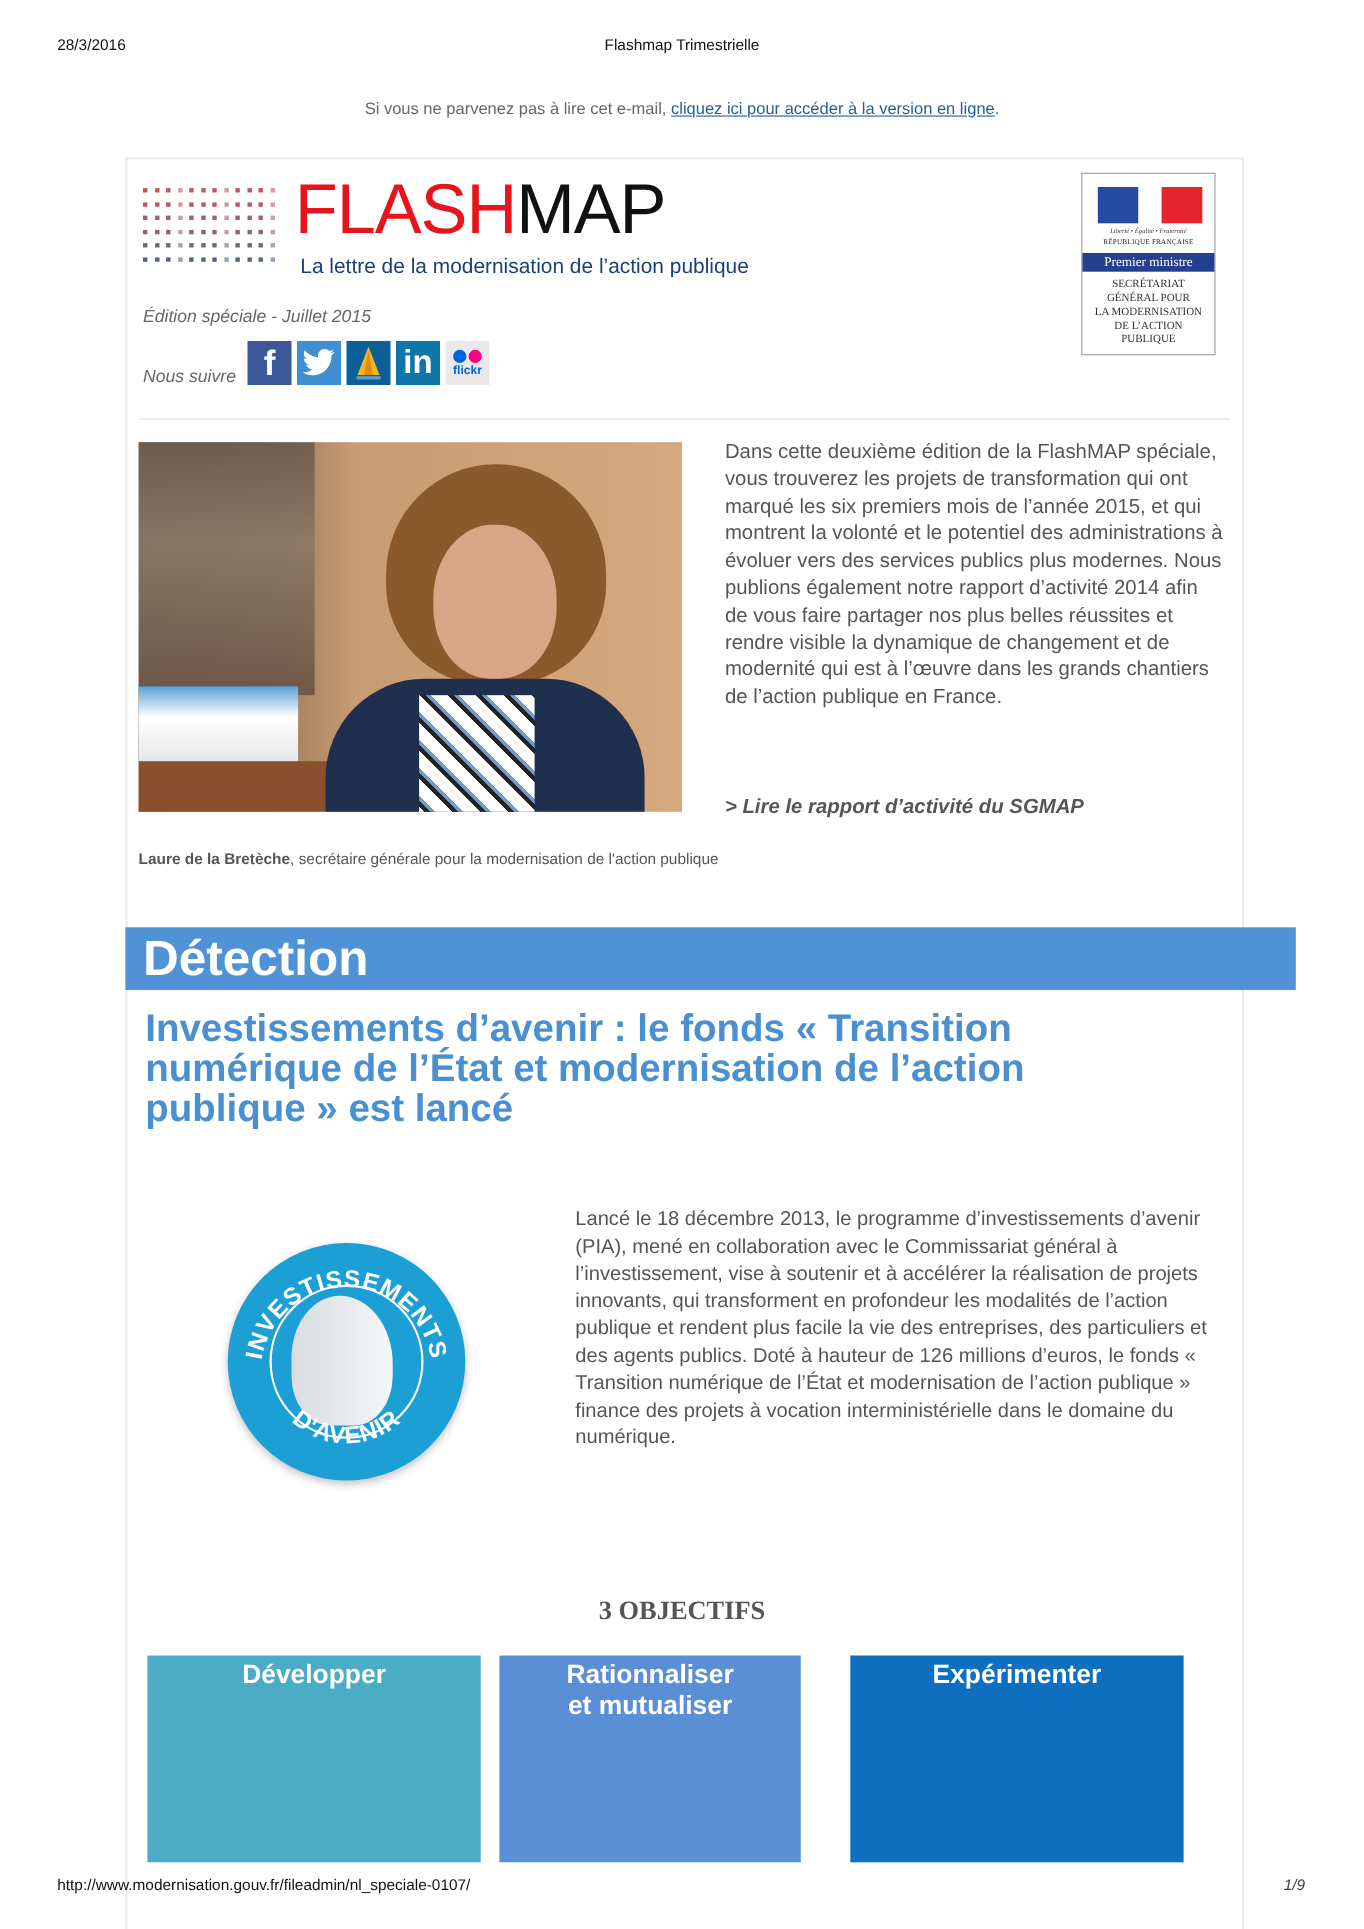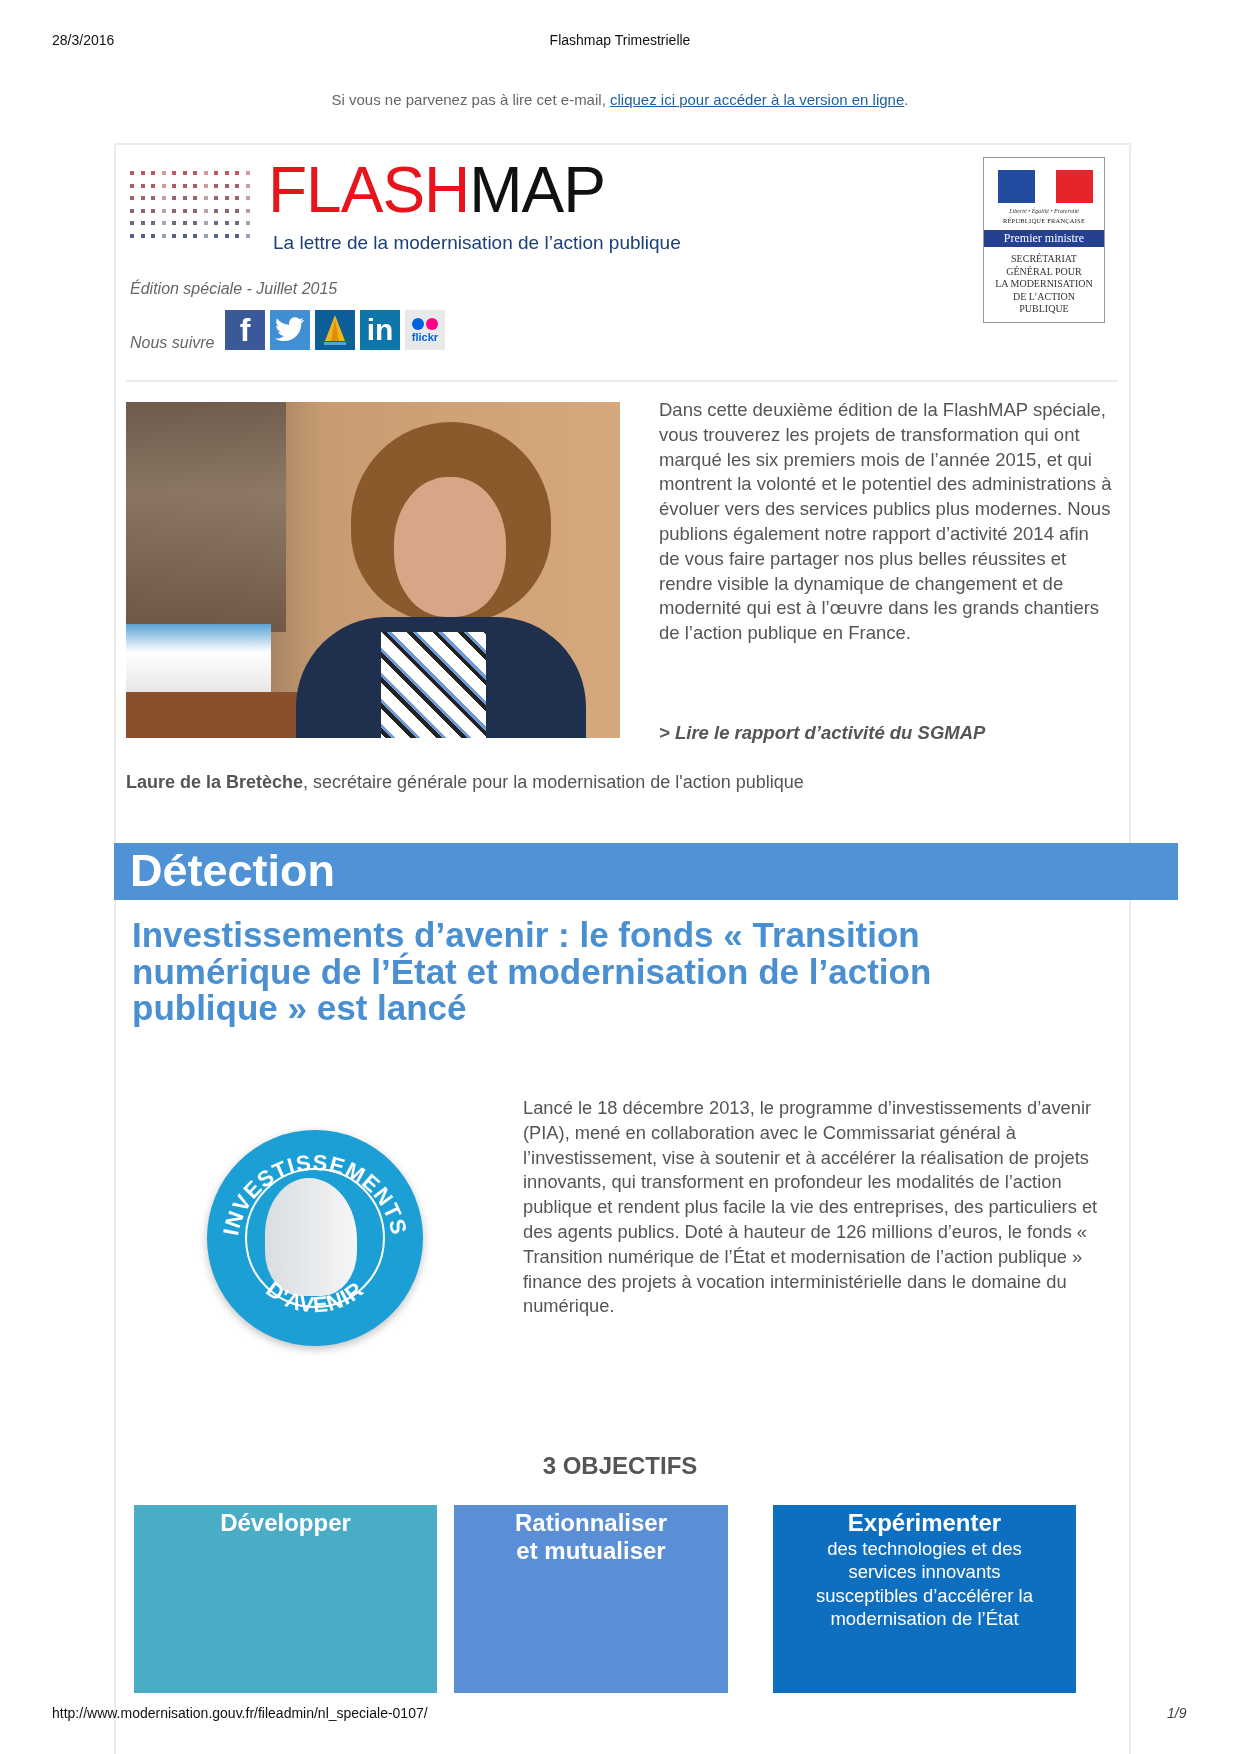--- a/index.html
+++ b/index.html
@@ -50,36 +50,36 @@
   .photo .binders { position: absolute; left: 0; top: 222px; width: 145px; height: 70px; background: linear-gradient(180deg, #5aa2d6 0%, #ffffff 40%, #e5e5e5 100%); }
   .photo .desk { position: absolute; left: 0; top: 290px; width: 175px; height: 46px; background: #8a4f2c; }
   .photo .hair { position: absolute; left: 225px; top: 20px; width: 200px; height: 200px; border-radius: 50% 50% 45% 45%; background: #8a5a2d; }
   .photo .face { position: absolute; left: 268px; top: 75px; width: 112px; height: 140px; border-radius: 48% 48% 46% 46%; background: #d9a587; }
   .photo .body { position: absolute; left: 170px; top: 215px; width: 290px; height: 140px; border-radius: 90px 90px 0 0; background: #1f2f4e; }
   .photo .blouse { position: absolute; left: 255px; top: 230px; width: 105px; height: 110px; background: repeating-linear-gradient(45deg, #fff 0 6px, #222 6px 10px, #6e9bd8 10px 13px, #fff 13px 18px); }
 
   .intro { position: absolute; left: 659px; top: 398px; width: 455px; font-size: 18.5px; line-height: 24.8px; color: #555; }
   .intro-link { position: absolute; left: 659px; top: 722px; font-size: 18.5px; font-weight: bold; font-style: italic; color: #555; text-decoration: none; }
 
-  .caption { position: absolute; left: 126px; top: 772px; font-size: 18px; color: #555; }
+  .caption { position: absolute; left: 126px; top: 772px; font-size: 14px; color: #555; }
   .caption b { color: #555; }
 
   .section-bar { position: absolute; left: 114px; top: 843px; width: 1064px; height: 57px; background: #4f93d6; }
   .section-bar span { position: absolute; left: 16px; top: 1px; font-size: 45px; font-weight: bold; color: #fff; line-height: 54px; }
 
   .headline { position: absolute; left: 132px; top: 917px; width: 900px; font-size: 35px; font-weight: bold; color: #4a8fd0; line-height: 36.5px; }
 
   .badge { position: absolute; left: 207px; top: 1130px; width: 216px; height: 216px; border-radius: 50%; background: #1b9fd4; box-shadow: 0 3px 8px rgba(0,0,0,0.25); }
   .badge .ring { position: absolute; left: 38px; top: 38px; width: 140px; height: 140px; border-radius: 50%; border: 2px solid #fff; }
   .badge .head { position: absolute; left: 58px; top: 48px; width: 92px; height: 118px; border-radius: 50% 55% 40% 40%; background: linear-gradient(90deg, #d9dde0, #f5f6f7); }
   .badge svg { position: absolute; left: 0; top: 0; }
 
   .article-text { position: absolute; left: 523px; top: 1096px; width: 590px; font-size: 18.3px; line-height: 24.8px; color: #555; }
 
-  .objectives-title { position: absolute; left: 0; width: 1240px; top: 1452px; text-align: center; font-size: 24px; font-weight: bold; color: #555; }
+  .objectives-title { position: absolute; left: 0; width: 1240px; top: 1452px; text-align: center; font-size: 24px; font-weight: bold; color: #555; font-family: Liberation Serif, serif; }
 
   .obj { position: absolute; top: 1505px; height: 188px; color: #fff; text-align: center; padding-top: 4px; }
   .obj .t { font-size: 24px; font-weight: bold; line-height: 28px; }
   .obj .d { font-size: 18.5px; line-height: 23.3px; }
   .obj1 { left: 134px; width: 303px; background: #4bacc6; }
   .obj2 { left: 454px; width: 274px; background: #5a8fd6; }
   .obj3 { left: 773px; width: 303px; background: #0e6fc0; }
 
   .footer-url { position: absolute; left: 52px; top: 1705px; font-size: 14px; color: #111; }
   .footer-page { position: absolute; left: 1167px; top: 1705px; font-size: 14px; color: #404040; font-style: italic; }
@@ -267,17 +267,16 @@
 <div class="objectives-title">3 OBJECTIFS</div>
 
 <div class="obj obj1">
   <div class="t">Développer</div>
 </div>
 <div class="obj obj2">
   <div class="t" style="padding:0 50px;">Rationnaliser et mutualiser</div>
 </div>
 <div class="obj obj3">
   <div class="t">Expérimenter</div>
-  <div class="d" style="padding:0 30px;">des technologies et des services innovants susceptibles d’accélérer la modernisation de l’État</div>
 </div>
 
 <div class="footer-url">http://www.modernisation.gouv.fr/fileadmin/nl_speciale-0107/</div>
 <div class="footer-page">1/9</div>
 
 </body></html>

